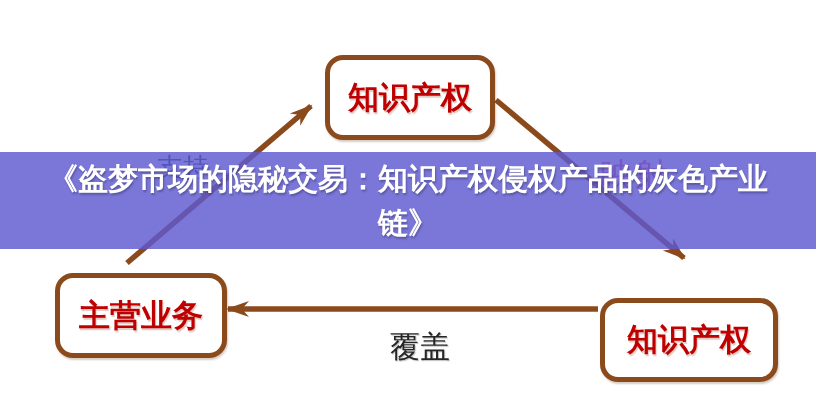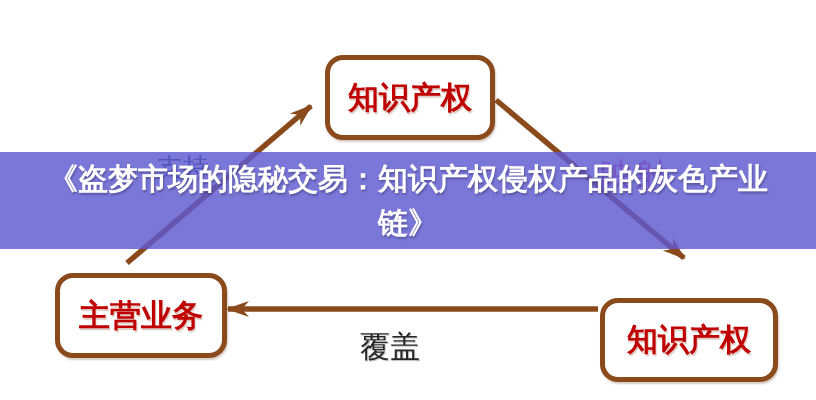--- a/index.html
+++ b/index.html
@@ -27,21 +27,21 @@
   .node-left{left:55px;top:273px;width:162px;height:75px;}
   .node-right{left:600px;top:273px;width:168px;height:74px;margin-top:25px;}
   .edge-label{
     position:absolute;
     font-weight:normal;
     white-space:nowrap;
     z-index:1;
   }
   .edge-label.support{left:157px;top:150px;font-size:26px;color:#1F3864;}
   .edge-label.mapping{left:600px;top:153px;font-size:34px;color:#ec4899;}
-  .edge-label.coverage{left:360px;top:327px;width:120px;text-align:left;font-size:30px;color:#262626;text-shadow:1px 1px 1px rgba(0,0,0,0.25);}
+  .edge-label.coverage{left:360px;top:327px;width:120px;text-align:center;font-size:30px;color:#262626;text-shadow:1px 1px 1px rgba(0,0,0,0.25);}
   .banner{
     position:absolute;
     left:0;top:152px;width:816px;height:97px;
     background:rgba(94,89,207,0.82);
     z-index:2;
     display:flex;flex-direction:column;align-items:center;justify-content:center;
     color:#ffffff;font-size:30px;font-weight:bold;
     text-align:center;line-height:44px;
     text-shadow:1px 2px 2px rgba(40,40,90,0.4);
   }

